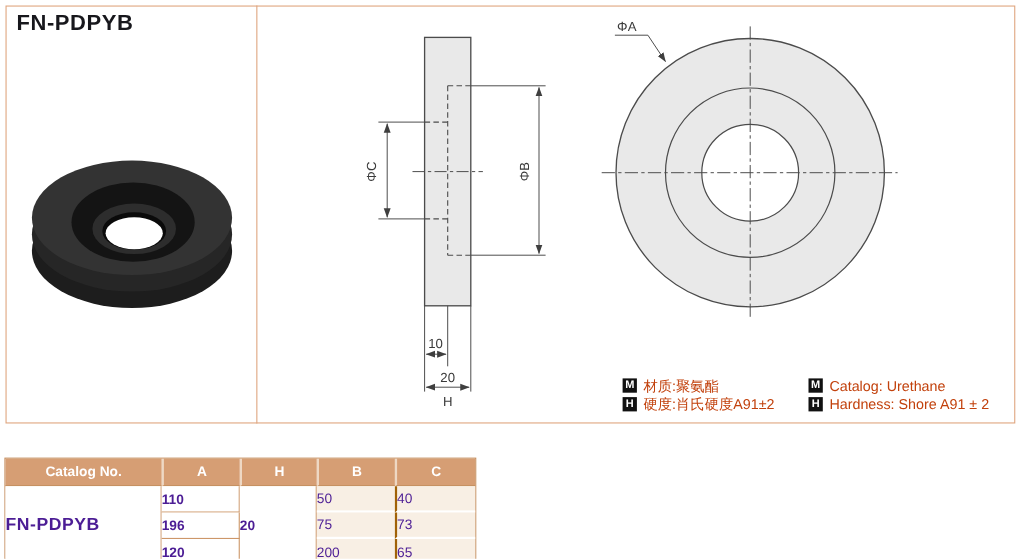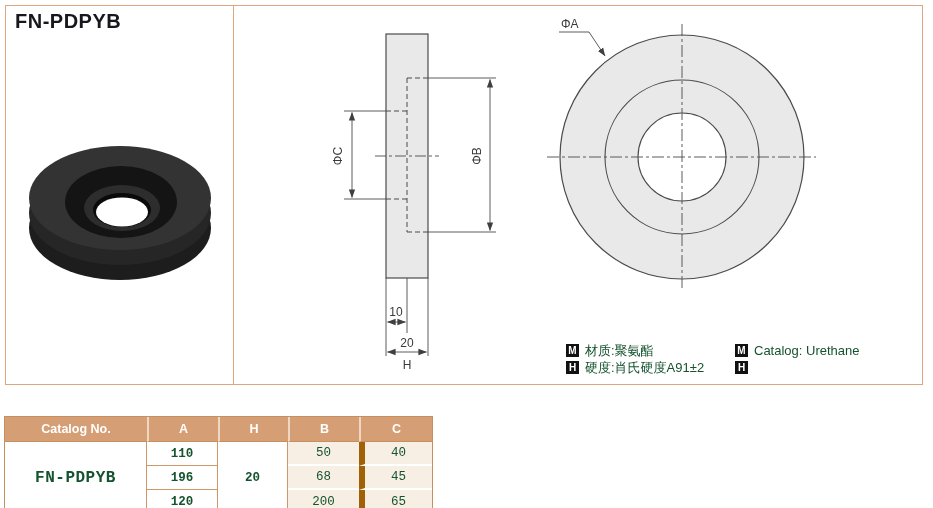--- a/index.html
+++ b/index.html
@@ -16,42 +16,42 @@
     font-weight: bold; color: #17171c; letter-spacing: 0.5px; }
 
   .washer-svg { position: absolute; left: 25px; top: 138px; }
   .drawing-svg { position: absolute; left: 0; top: 0; }
 
   
   .note-row { position: absolute; display: flex; align-items: center; height: 15px; }
   .note-badge { display: inline-flex; align-items: center; justify-content: center;
     width: 13px; height: 13px; background: #111111; color: #ffffff;
     font-size: 10px; font-weight: bold; margin-right: 6px; flex: 0 0 auto; }
-  .note-text { font-size: 13px; color: #14532d; white-space: nowrap; }
+  .note-text { font-size: 13px; color: #c2410c; white-space: nowrap; }
   .note-m-cn { left: 566px; top: 343px; }
   .note-h-cn { left: 566px; top: 360px; }
   .note-m-en { left: 735px; top: 343px; }
   .note-h-en { left: 735px; top: 360px; }
 
   
   .spec-table { position: absolute; left: 4px; top: 416px; border-collapse: separate;
     border-spacing: 0; border: 1.5px solid #c58f60; table-layout: fixed; }
   .spec-table th { background: #d69e74; color: #ffffff; font-size: 12.5px;
     font-weight: bold; height: 25px; text-align: center; vertical-align: middle;
     border-bottom: 1px solid #c58f60; }
   .spec-table th + th { border-left: 2px solid #eed8c4; }
-  .spec-table td { font-size: 12.5px; color: #14532d; text-align: center;
-    vertical-align: middle; height: 24px; background: #ffffff; font-family: Liberation Mono, monospace; }
+  .spec-table td { font-size: 12.5px; color: #4c1d95; text-align: left;
+    vertical-align: middle; height: 24px; background: #ffffff; }
   td.cell-catalog { font-size: 16px; font-weight: bold; letter-spacing: 0.5px;
     border-right: 1px solid #cd9769; }
   td.cell-a { font-weight: bold; border-right: 1px solid #cd9769; }
   tr.mid td.cell-a, tr.top td.cell-a { border-bottom: 1px solid #cd9769; }
   td.cell-h { font-weight: bold; border-right: 1px solid #cd9769; }
   td.cell-b, td.cell-c { background: #f8efe4; font-weight: normal; }
-  td.cell-c { border-left: 6px solid #a16207; }
+  td.cell-c { border-left: 2px solid #a16207; }
   tr.top td.cell-b, tr.top td.cell-c, tr.mid td.cell-b, tr.mid td.cell-c {
     border-bottom: 2px solid #ffffff; }
 </style>
 </head>
 <body>
 
 <div class="main-box"></div>
 <div class="panel-divider"></div>
 
 <div class="page-title">FN-PDPYB</div>
@@ -136,20 +136,21 @@
 <div class="note-row note-h-cn">
   <span class="note-badge">H</span>
   <span class="note-text">硬度:肖氏硬度A91±2</span>
 </div>
 <div class="note-row note-m-en">
   <span class="note-badge">M</span>
   <span class="note-text">Catalog: Urethane</span>
 </div>
 <div class="note-row note-h-en">
   <span class="note-badge">H</span>
+  <span class="note-text">Hardness: Shore A91 ± 2</span>
 </div>
 
 <table class="spec-table">
   <colgroup>
     <col style="width:142px">
       <col style="width:71px">
       <col style="width:70px">
     <col style="width:71px">
       <col style="width:73px">
   </colgroup>
@@ -165,22 +166,22 @@
   <tbody>
     <tr class="top">
       <td class="cell-catalog" rowspan="3">FN-PDPYB</td>
       <td class="cell-a">110</td>
       <td class="cell-h" rowspan="3">20</td>
       <td class="cell-b">50</td>
       <td class="cell-c">40</td>
     </tr>
     <tr class="mid">
       <td class="cell-a">196</td>
-      <td class="cell-b">68</td>
-      <td class="cell-c">45</td>
+      <td class="cell-b">75</td>
+      <td class="cell-c">73</td>
     </tr>
     <tr class="bot">
       <td class="cell-a">120</td>
       <td class="cell-b">200</td>
       <td class="cell-c">65</td>
     </tr>
   </tbody>
 </table>
 
 </body></html>

